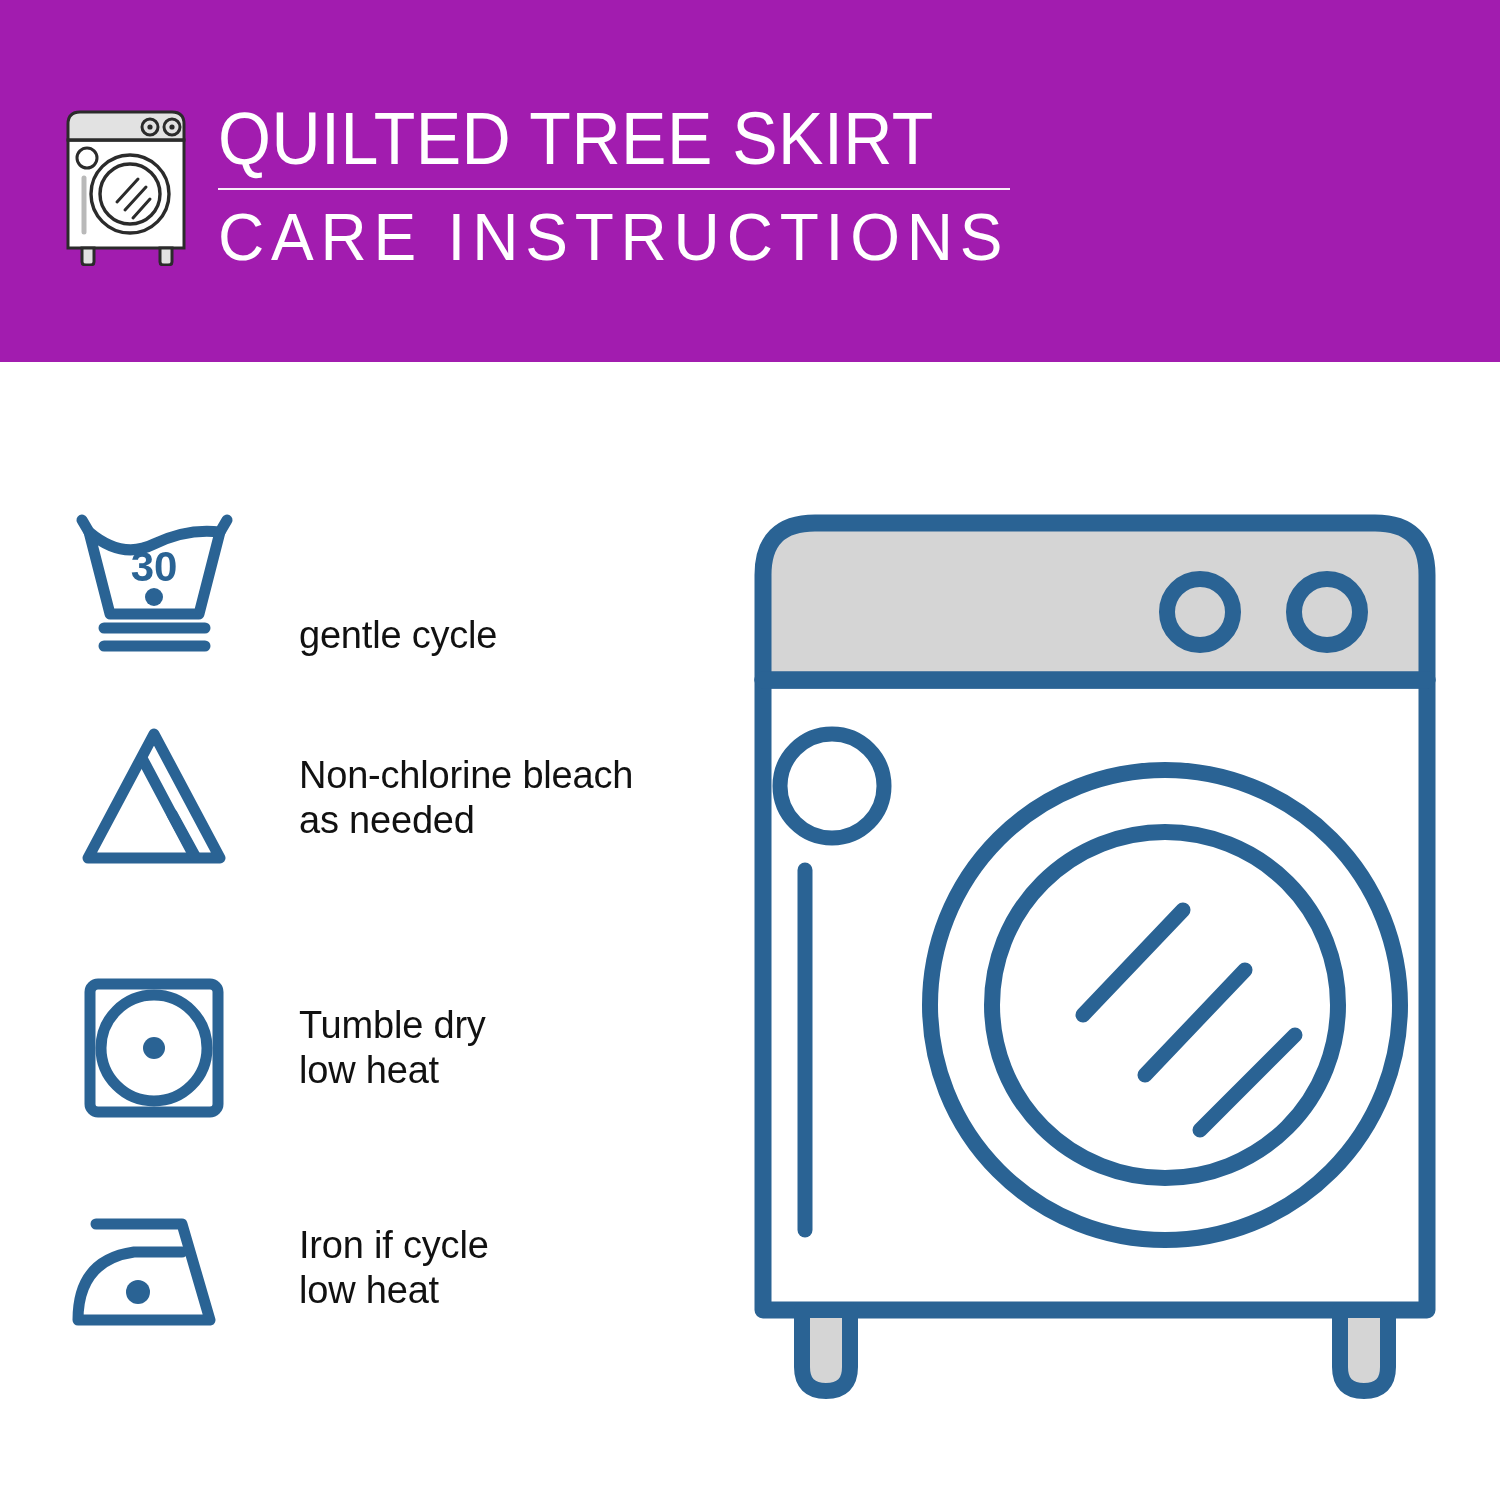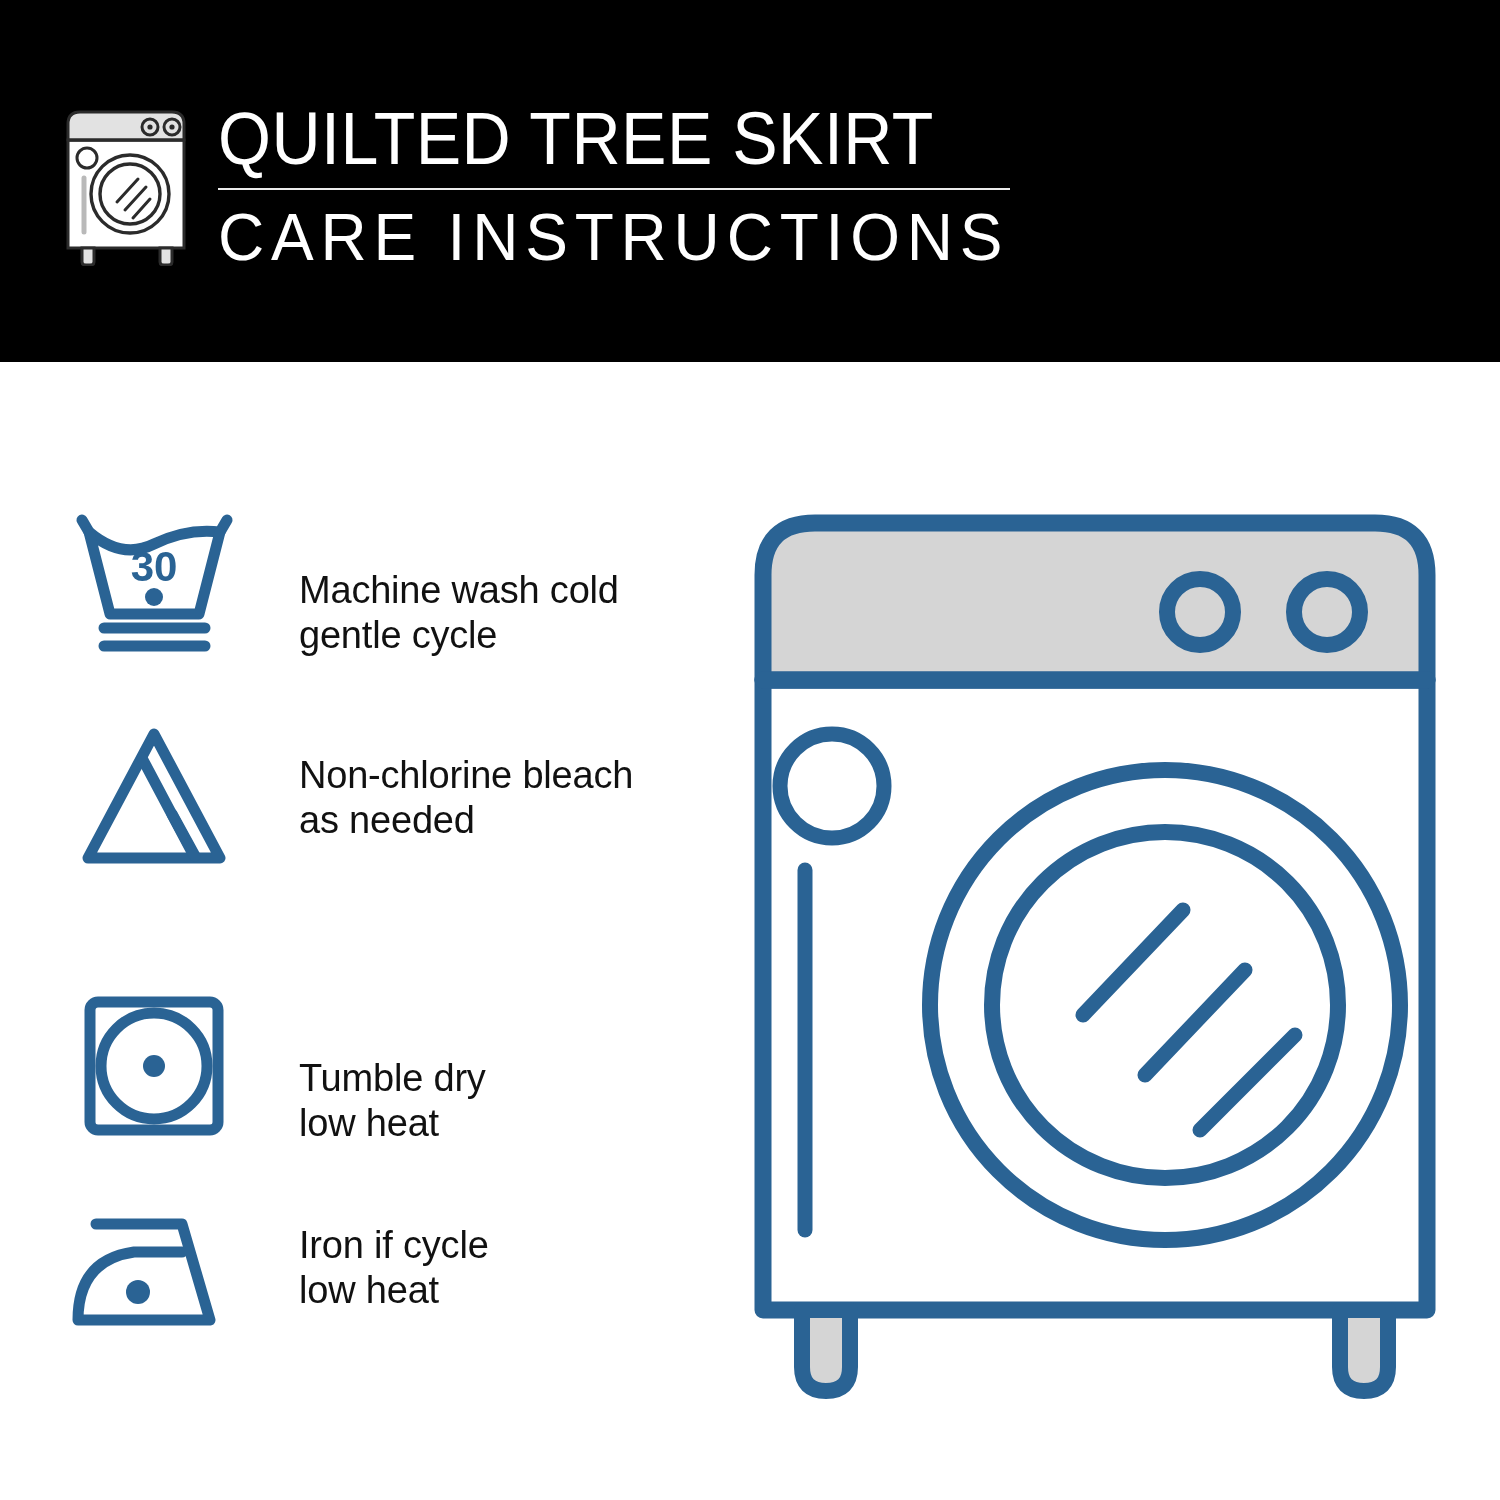--- a/index.html
+++ b/index.html
@@ -15,21 +15,21 @@
     position: relative;
   }
 
   
   #header-band {
     position: absolute;
     left: 0;
     top: 0;
     width: 1500px;
     height: 362px;
-    background: #000000;
+    background: #a21caf;
   }
   #header-logo {
     position: absolute;
     left: 62px;
     top: 106px;
     width: 132px;
     height: 160px;
   }
   #header-text-block {
     position: absolute;
@@ -76,21 +76,21 @@
   }
   .care-row {
     position: absolute;
     left: 0;
     width: 640px;
     display: flex;
     align-items: center;
   }
   .care-row-0 { top: 0px; align-items: flex-end; }
   .care-row-1 { top: 220px; }
-  .care-row-2 { top: 488px; align-items: flex-end; }
+  .care-row-2 { top: 470px; }
   .care-row-3 { top: 690px; }
 
   .care-symbol {
     width: 185px;
     height: 160px;
     flex: 0 0 185px;
     display: flex;
     align-items: center;
     justify-content: center;
   }
@@ -163,21 +163,20 @@
           <path d="M20 22 L27 34 Q60 62 92 46 Q125 30 158 34 L165 22"></path>
           <path d="M27 34 L48 116 L137 116 L158 34"></path>
           <line x1="42" y1="130" x2="143" y2="130"></line>
           <line x1="42" y1="148" x2="143" y2="148"></line>
         </g>
         <text x="92" y="83" font-family="&quot;Liberation Sans&quot;, sans-serif" font-size="42" font-weight="700" fill="#2a6394" text-anchor="middle">30</text>
         <circle cx="92" cy="99" r="9" fill="#2a6394"></circle>
       </svg>
     </div>
     <div class="care-text">
-      <span class="ln">Machine wash cold</span>
       <span class="ln">gentle cycle</span>
     </div>
   </div>
 
   <div class="care-row care-row-1">
     <div class="care-symbol">
       <svg viewBox="0 0 185 160" width="185" height="160" xmlns="http://www.w3.org/2000/svg">
         <g fill="none" stroke="#2a6394" stroke-width="11" stroke-linecap="round" stroke-linejoin="round">
           <path d="M92 16 L158 140 L26 140 Z"></path>
           <line x1="80" y1="40" x2="132" y2="138"></line>

